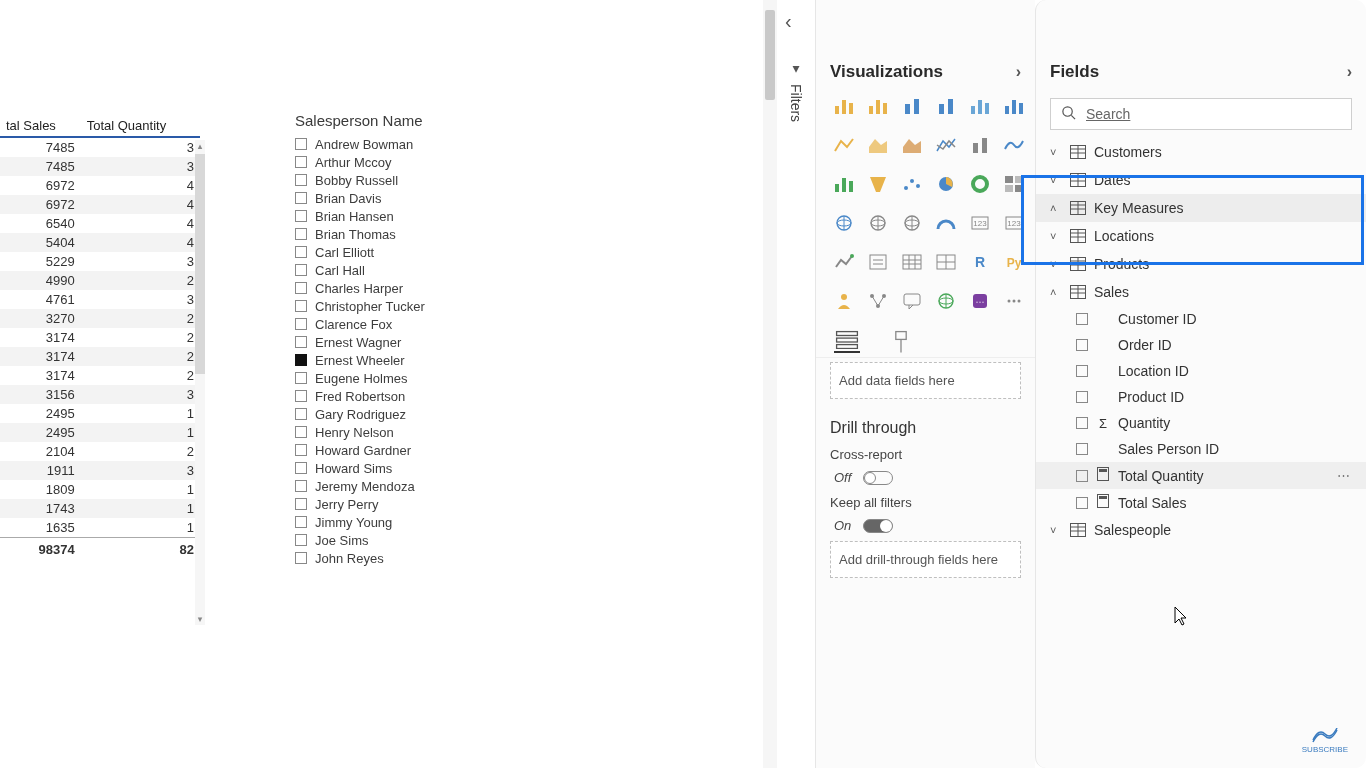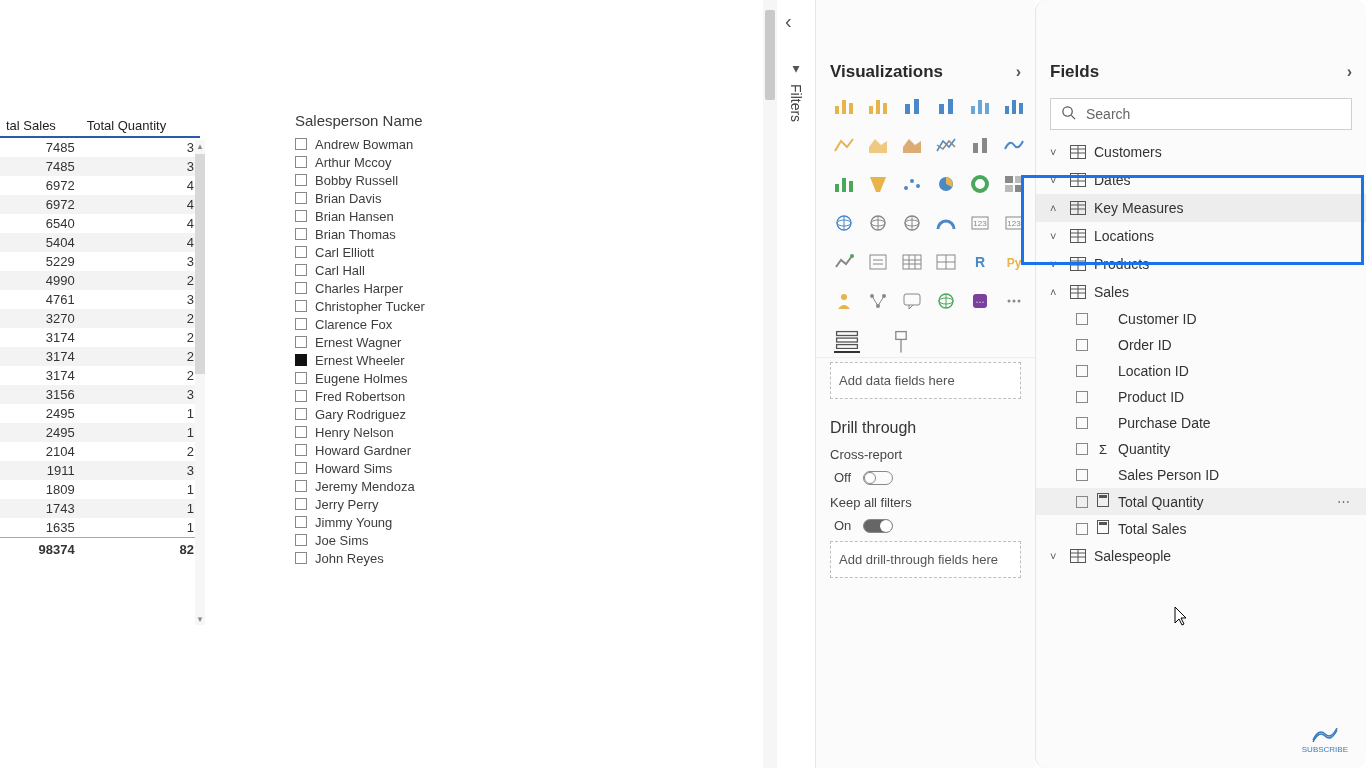--- a/index.html
+++ b/index.html
@@ -115,21 +115,21 @@
 
   .viz-section-label { padding: 6px 14px 4px 14px; font-size: 13px; color:#444; }
   .drop-well {
     margin: 4px 14px 10px 14px;
     border: 1px dashed #bfbfbf;
     padding: 10px 8px;
     font-size: 13px; color:#555;
     background:#fff;
   }
   .drill-header { padding: 10px 14px 4px 14px; font-size: 16px; font-weight:400; color:#333; }
-  .toggle-row { display:flex; align-items:center; gap:12px; padding: 4px 18px; font-size:13px; color:#444;}
+  .toggle-row { display:flex; align-items:center; gap:12px; padding: 4px 18px; font-size:13px; color:#444;font-style:italic;}
   .toggle {
     width: 30px; height: 14px; border-radius: 8px; border:1px solid #888; position:relative; display:inline-block;
   }
   .toggle .knob { width:12px; height:12px; border-radius:50%; background:#666; position:absolute; top:0px; }
   .toggle.off .knob { left:0px; background:#fff; border:1px solid #888; }
   .toggle.on { background:#666; }
   .toggle.on .knob { right:0px; background:#fff; }
 
   .fields-panel {
     position: absolute; left: 1035px; top: 0;
@@ -137,21 +137,21 @@
     border-left: 1px solid #e6e6e6;
     background: #fbfbfb;
     border-radius: 11px;
   }
   .search-box {
     margin: 6px 14px;
     border: 1px solid #cfcfcf;
     background:#fff;
     display:flex; align-items:center;
     padding: 6px 10px;
-    font-size:14px; color:#666;
+    font-size:14px; color:#666;text-decoration:underline;
   }
   .search-box .mag { margin-right:10px; font-size:15px; color:#555;}
   .fields-list { padding: 2px 0; }
   .field-group {
     display:flex; align-items:center; gap:8px;
     padding: 6px 10px 6px 14px;
     font-size:14px; color:#333;
   }
   .field-group .exp { width:12px; font-size:11px; color:#555; }
   .field-group .tbl-icon { width:16px; height:14px; }
@@ -774,25 +774,20 @@
         <span class="f-icon">&nbsp;</span>
         <span>Location ID</span>
       </div>
       <div class="field-item">
         <span class="cb"></span>
         <span class="f-icon">&nbsp;</span>
         <span>Product ID</span>
       </div>
       <div class="field-item">
         <span class="cb"></span>
-        <span class="f-icon">&nbsp;</span>
-        <span>Purchase Date</span>
-      </div>
-      <div class="field-item">
-        <span class="cb"></span>
         <span class="f-icon">Σ</span>
         <span>Quantity</span>
       </div>
       <div class="field-item">
         <span class="cb"></span>
         <span class="f-icon">&nbsp;</span>
         <span>Sales Person ID</span>
       </div>
       <div class="field-item hover">
         <span class="cb"></span>

